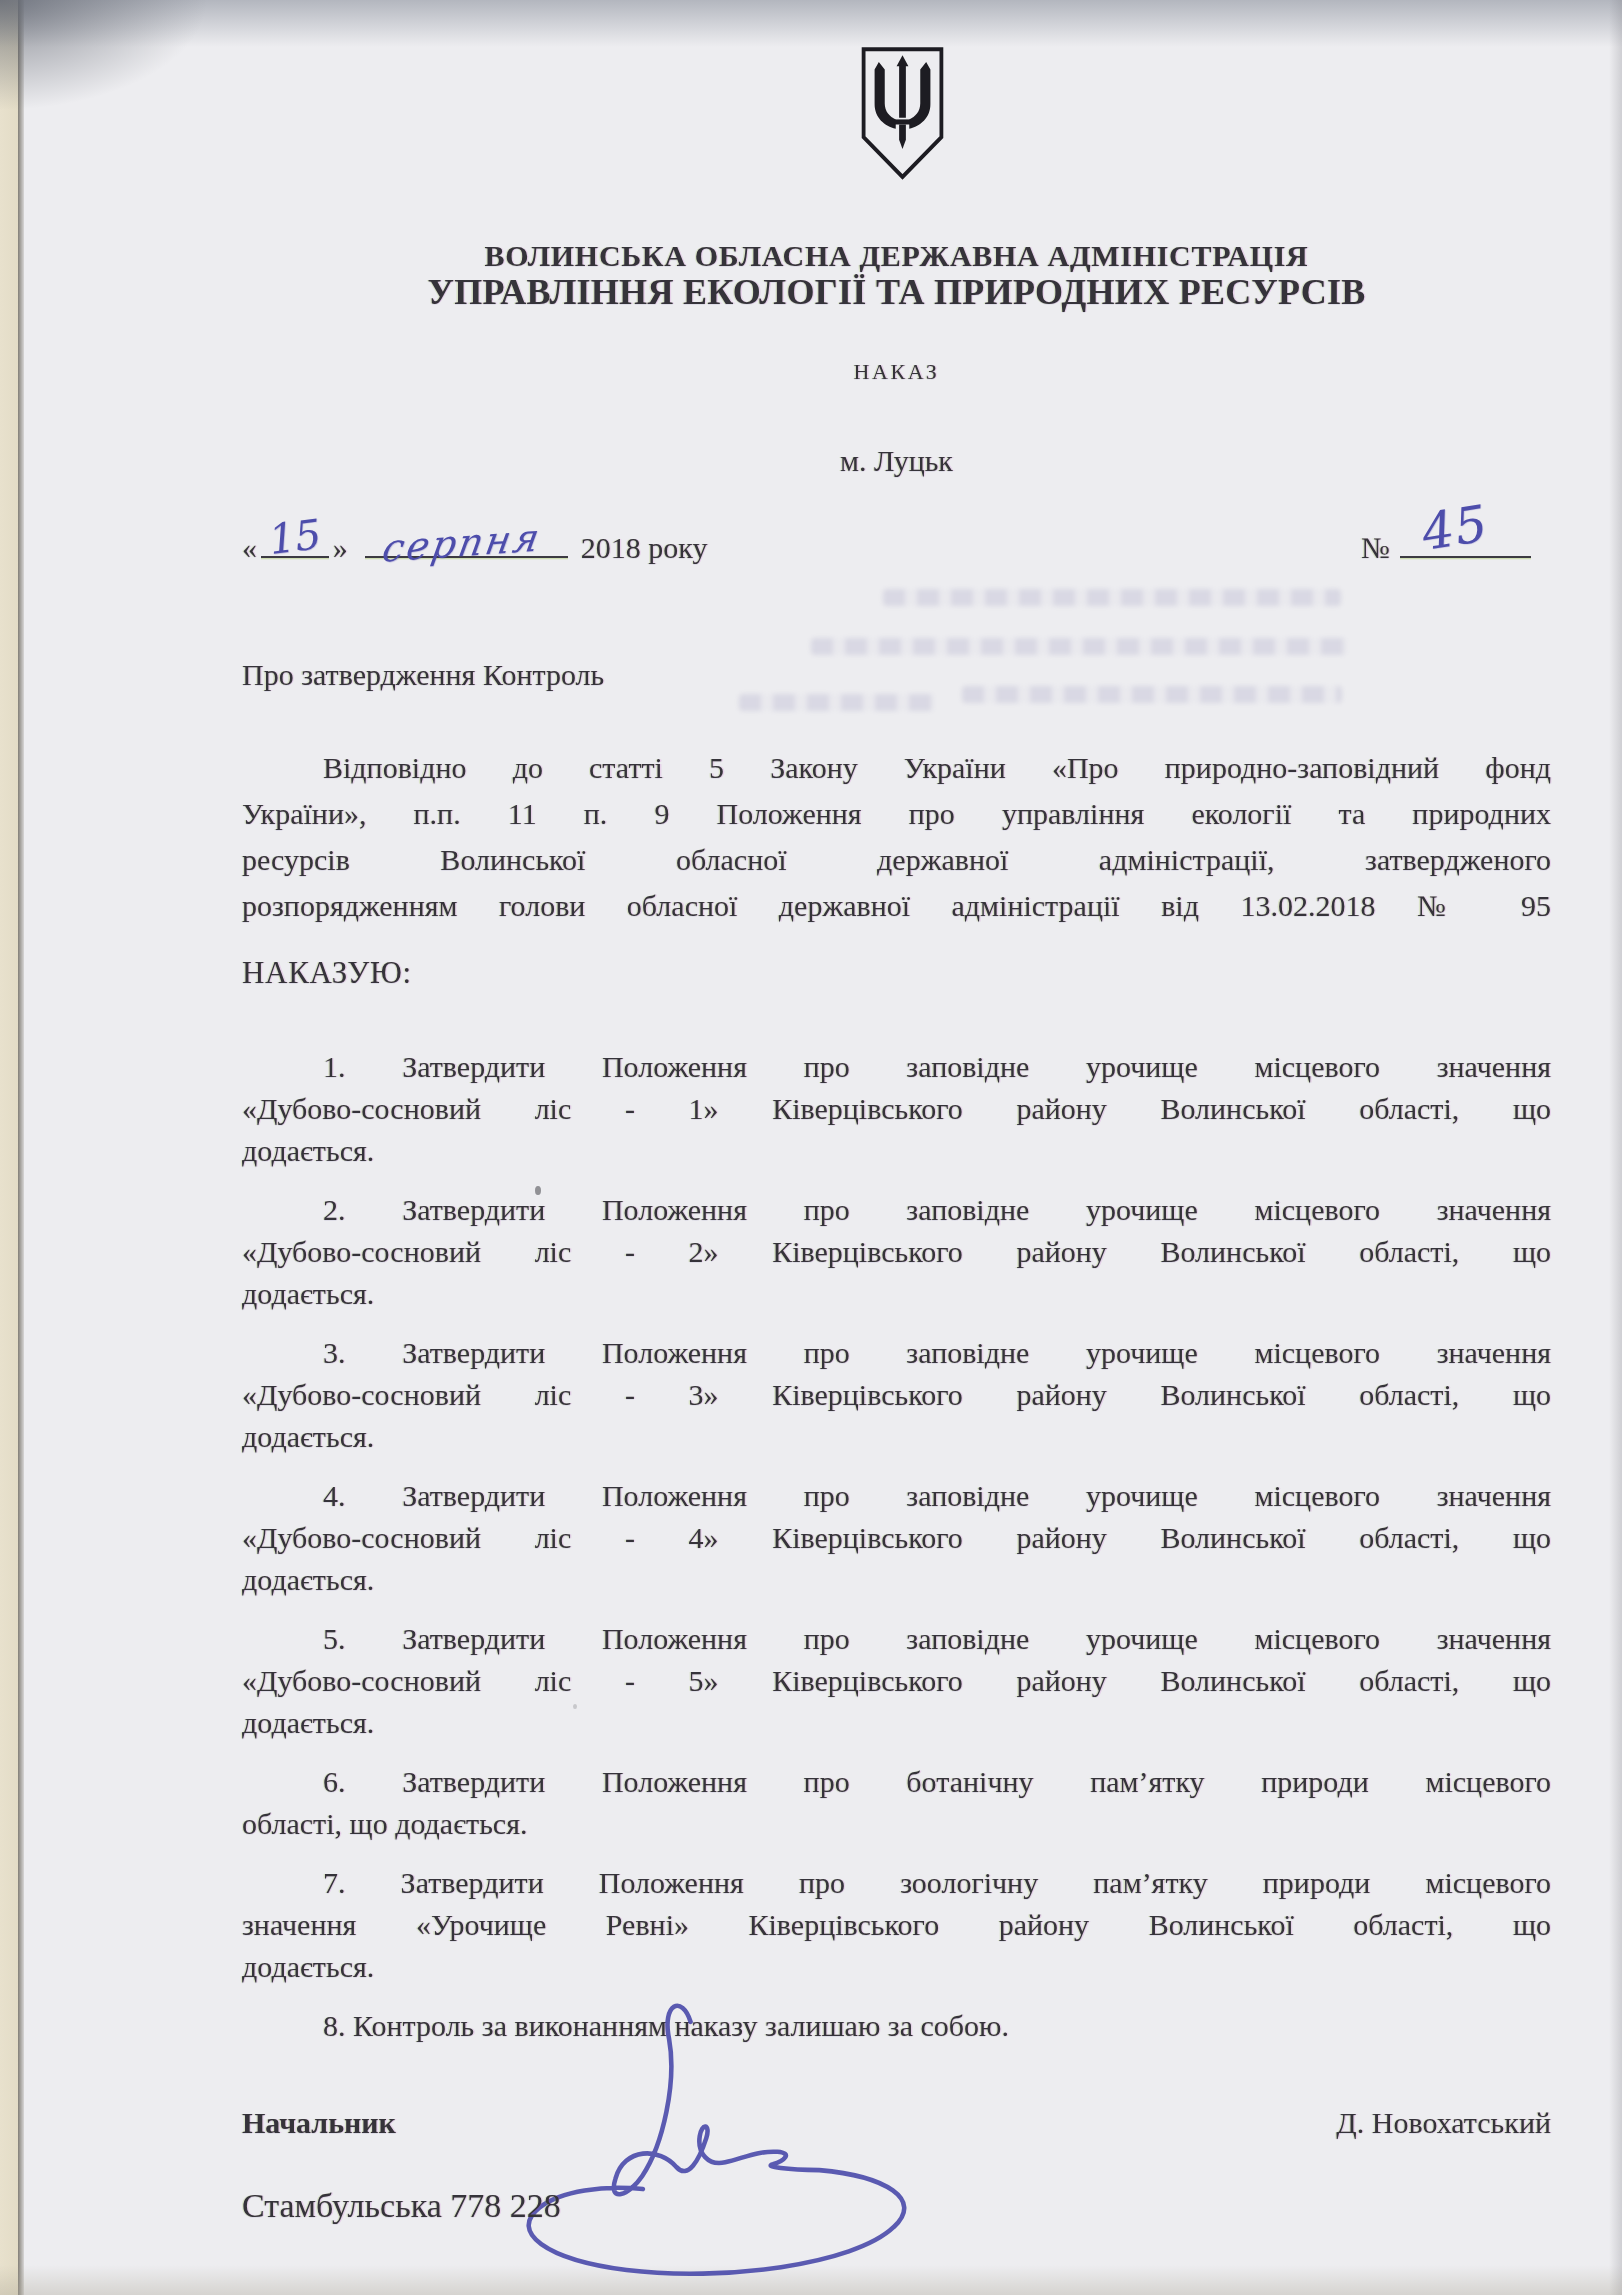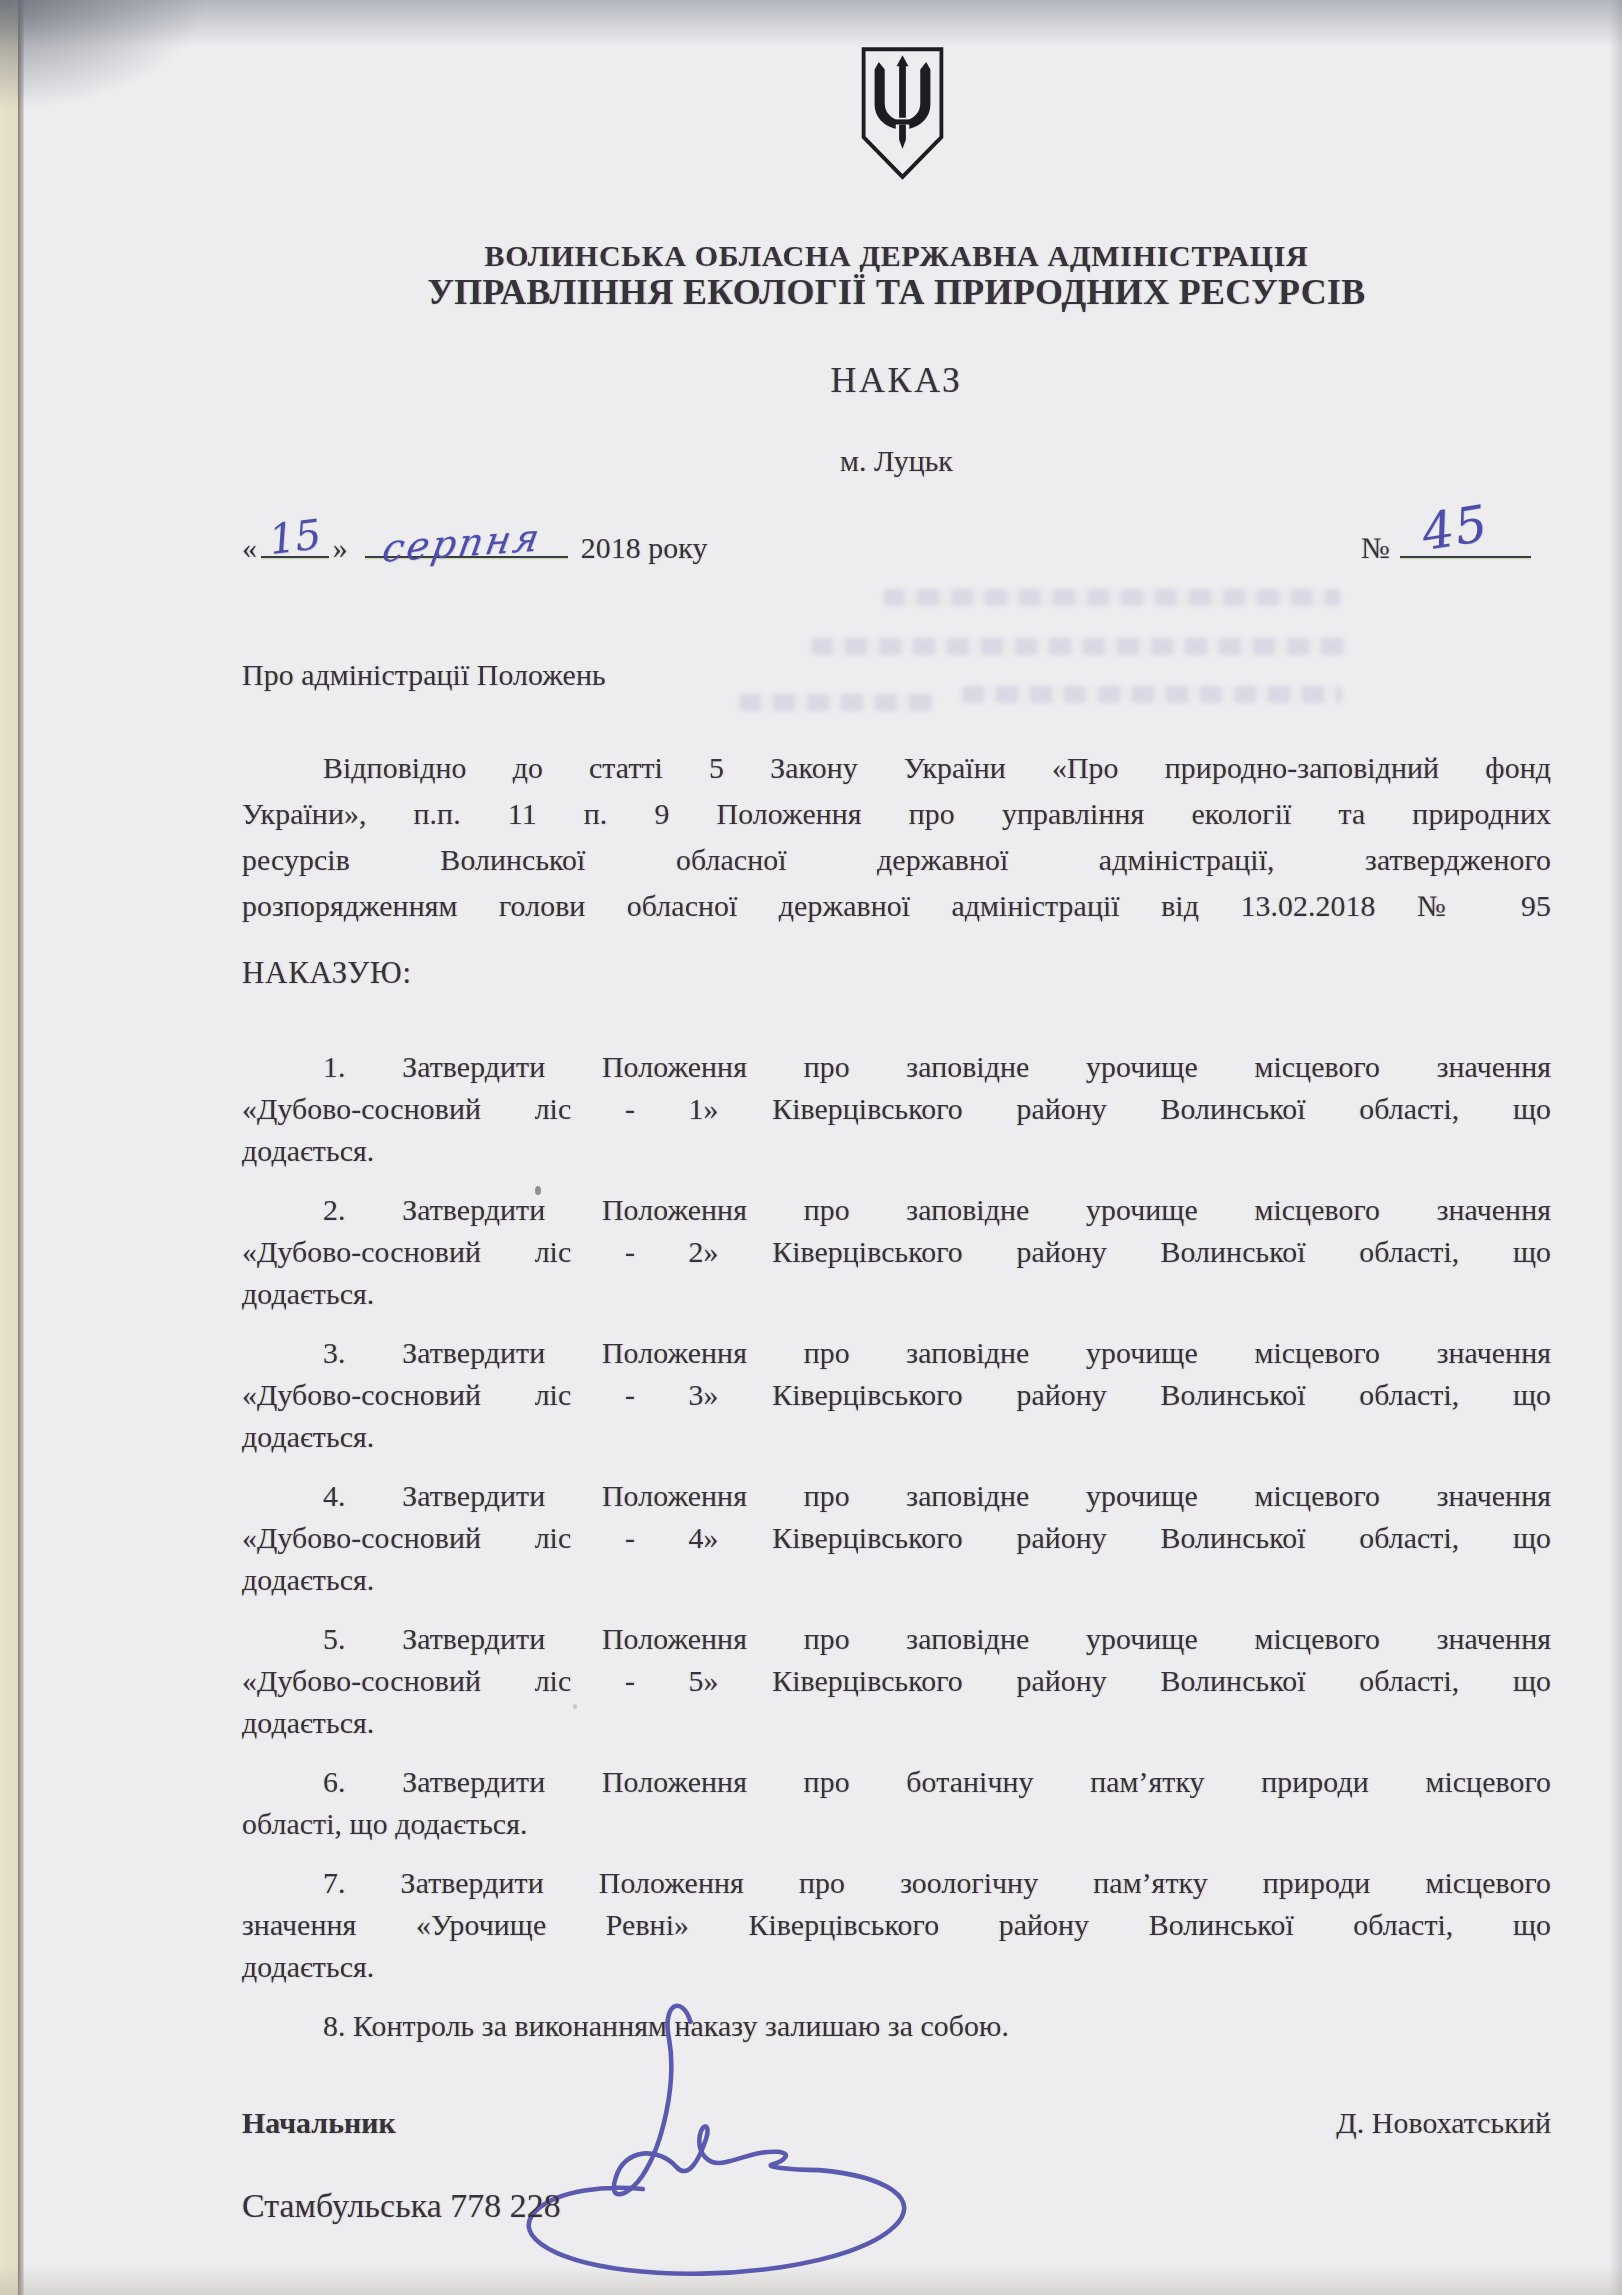--- a/index.html
+++ b/index.html
@@ -26,21 +26,21 @@
   }
 
   
   .pr{
     color:#35333a;
     text-shadow:1.3px 0 0 rgba(190,70,200,.16),-1.3px 0 0 rgba(150,190,60,.22),0 1.3px 0 rgba(90,80,150,.10);
   }
   .center-line{position:absolute;left:242px;width:1309px;text-align:center;white-space:nowrap;}
   .org1{top:239px;font-size:30px;font-weight:bold;letter-spacing:0.7px;}
   .org2{top:271px;font-size:36px;font-weight:bold;letter-spacing:0.3px;}
-  .doc-title{top:359px;font-size:36px;letter-spacing:2.6px;}
+  .doc-title{top:359px;font-size:22px;letter-spacing:2.6px;}
   .city{top:444px;font-size:30px;}
 
   
   .emblem{position:absolute;left:856px;top:38px;width:93px;height:151px;}
 
   
   .date-row{position:absolute;left:242px;top:522px;font-size:30px;white-space:nowrap;}
   .uline{display:inline-block;position:relative;border-bottom:2.6px solid #3c3a42;box-shadow:0 1.3px 0 rgba(150,190,60,.35);vertical-align:baseline;}
   .uline.day{width:68px;height:34px;margin:0 3.9px;}
   .uline.month{width:203px;height:34px;margin:0 13px 0 17px;}
@@ -103,21 +103,21 @@
   <div class="center-line doc-title pr" style="color: rgb(53, 51, 58);">НАКАЗ</div>
   <div class="center-line city pr" style="color: rgb(53, 51, 58);">м. Луцьк</div>
 
   <div class="date-row pr" style="color: rgb(53, 51, 58);">
     <span>«</span><span class="uline day"><span class="hw ink hw-day" style="color: rgb(77, 77, 171);">15</span></span><span>»</span><span class="uline month"><span class="hw ink hw-month" style="color: rgb(77, 77, 171);">серпня</span></span><span>2018 року</span>
   </div>
   <div class="num-row pr" style="color: rgb(53, 51, 58);">
     <span>№</span><span class="uline num"><span class="hw ink hw-num" style="color: rgb(77, 77, 171);">45</span></span>
   </div>
 
-  <div class="subject pr" style="color: rgb(53, 51, 58);">Про адміністрації Положень</div>
+  <div class="subject pr" style="color: rgb(53, 51, 58);">Про затвердження Контроль</div>
 
   <div class="preamble pr" id="preamble" style="color: rgb(53, 51, 58);">
       <div class="line indent">Відповідно до статті 5 Закону України «Про природно-заповідний фонд</div>
       <div class="line">України», п.п. 11 п. 9 Положення про управління екології та природних</div>
       <div class="line">ресурсів Волинської обласної державної адміністрації, затвердженого</div>
       <div class="line">розпорядженням голови обласної державної адміністрації від 13.02.2018 № 95</div>
     </div>
 
   <div class="order-word pr" style="color: rgb(53, 51, 58);">НАКАЗУЮ:</div>
 

